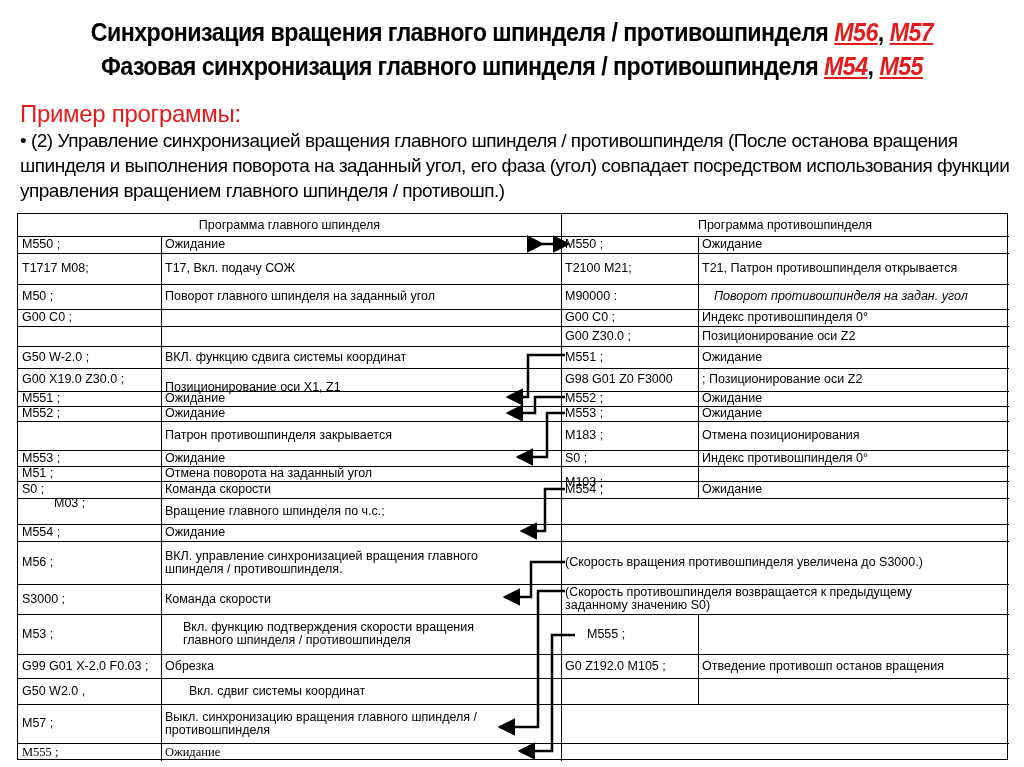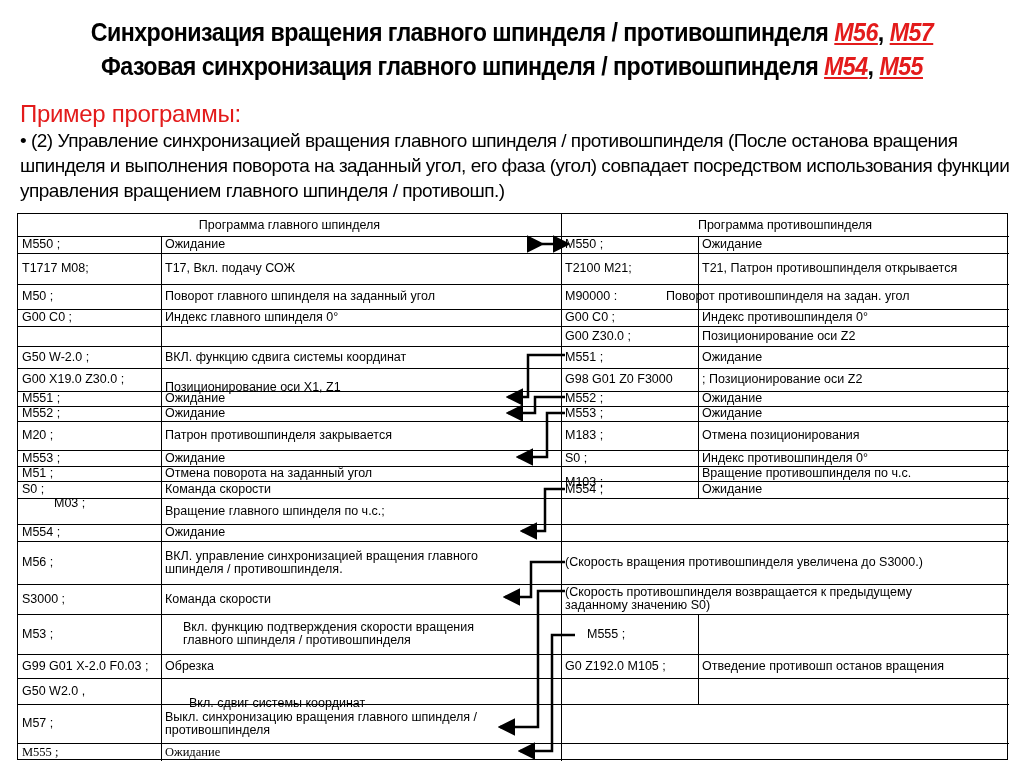--- a/index.html
+++ b/index.html
@@ -37,38 +37,36 @@
     <div class="cell" style="left: 0px; top: 22px; width: 143px; height: 17px;">M550 ;</div>
     <div class="cell" style="left: 143px; top: 22px; width: 400px; height: 17px;">Ожидание</div>
     <div class="hl" style="left: 0px; width: 543px; top: 22px;"></div>
     <div class="cell" style="left: 0px; top: 39px; width: 143px; height: 31px;">T1717 M08;</div>
     <div class="cell" style="left: 143px; top: 39px; width: 400px; height: 31px;">T17, Вкл. подачу СОЖ</div>
     <div class="hl" style="left: 0px; width: 543px; top: 39px;"></div>
     <div class="cell" style="left: 0px; top: 70px; width: 143px; height: 25px;">M50 ;</div>
     <div class="cell" style="left: 143px; top: 70px; width: 400px; height: 25px;">Поворот главного шпинделя на заданный угол</div>
     <div class="hl" style="left: 0px; width: 543px; top: 70px;"></div>
     <div class="cell" style="left: 0px; top: 95px; width: 143px; height: 17px;">G00 C0 ;</div>
-    <div class="cell" style="left: 143px; top: 95px; width: 400px; height: 17px;">Индекс главного шпинделя 0°</div>
     <div class="hl" style="left: 0px; width: 543px; top: 95px;"></div>
     <div class="cell" style="left: 0px; top: 112px; width: 143px; height: 20px;"></div>
     <div class="cell" style="left: 143px; top: 112px; width: 400px; height: 20px;"></div>
     <div class="hl" style="left: 0px; width: 543px; top: 112px;"></div>
     <div class="cell" style="left: 0px; top: 132px; width: 143px; height: 22px;">G50 W-2.0 ;</div>
     <div class="cell" style="left: 143px; top: 132px; width: 400px; height: 22px;">ВКЛ. функцию сдвига системы координат</div>
     <div class="hl" style="left: 0px; width: 543px; top: 132px;"></div>
     <div class="cell" style="left: 0px; top: 154px; width: 143px; height: 23px;">G00 X19.0 Z30.0 ;</div>
     <div class="cell" style="left: 143px; top: 162px; width: 400px; height: 23px;">Позиционирование оси X1, Z1</div>
     <div class="hl" style="left: 0px; width: 543px; top: 154px;"></div>
     <div class="cell" style="left: 0px; top: 177px; width: 143px; height: 15px;">M551 ;</div>
     <div class="cell" style="left: 143px; top: 177px; width: 400px; height: 15px;">Ожидание</div>
     <div class="hl" style="left: 0px; width: 543px; top: 177px;"></div>
     <div class="cell" style="left: 0px; top: 192px; width: 143px; height: 15px;">M552 ;</div>
     <div class="cell" style="left: 143px; top: 192px; width: 400px; height: 15px;">Ожидание</div>
     <div class="hl" style="left: 0px; width: 543px; top: 192px;"></div>
-    <div class="cell" style="left: 0px; top: 207px; width: 143px; height: 29px;">M20 ;</div>
     <div class="cell" style="left: 143px; top: 207px; width: 400px; height: 29px;">Патрон противошпинделя закрывается</div>
     <div class="hl" style="left: 0px; width: 543px; top: 207px;"></div>
     <div class="cell" style="left: 0px; top: 236px; width: 143px; height: 16px;">M553 ;</div>
     <div class="cell" style="left: 143px; top: 236px; width: 400px; height: 16px;">Ожидание</div>
     <div class="hl" style="left: 0px; width: 543px; top: 236px;"></div>
     <div class="cell" style="left: 0px; top: 252px; width: 143px; height: 15px;">M51 ;</div>
     <div class="cell" style="left: 143px; top: 252px; width: 400px; height: 15px;">Отмена поворота на заданный угол</div>
     <div class="hl" style="left: 0px; width: 543px; top: 252px;"></div>
     <div class="cell" style="left: 0px; top: 267px; width: 143px; height: 17px;">S0 ;</div>
     <div class="cell" style="left: 143px; top: 267px; width: 400px; height: 17px;">Команда скорости</div>
@@ -85,38 +83,38 @@
     <div class="cell" style="left: 0px; top: 370px; width: 143px; height: 30px;">S3000 ;</div>
     <div class="cell" style="left: 143px; top: 370px; width: 400px; height: 30px;">Команда скорости</div>
     <div class="hl" style="left: 0px; width: 543px; top: 370px;"></div>
     <div class="cell" style="left: 0px; top: 400px; width: 143px; height: 40px;">M53 ;</div>
     <div class="cell" style="left: 143px; top: 400px; width: 400px; height: 40px; flex-direction: column; align-items: flex-start; justify-content: center; display: block; white-space: nowrap; padding-top: 7px; margin-left: 18px;">Вкл. функцию подтверждения скорости вращения<br>главного шпинделя / противошпинделя</div>
     <div class="hl" style="left: 0px; width: 543px; top: 400px;"></div>
     <div class="cell" style="left: 0px; top: 440px; width: 143px; height: 24px;">G99 G01 X-2.0 F0.03 ;</div>
     <div class="cell" style="left: 143px; top: 440px; width: 400px; height: 24px;">Обрезка</div>
     <div class="hl" style="left: 0px; width: 543px; top: 440px;"></div>
     <div class="cell" style="left: 0px; top: 464px; width: 143px; height: 26px;">G50 W2.0 ,</div>
-    <div class="cell" style="left: 143px; top: 476px; width: 400px; height: 26px; padding-left: 28px;">Вкл. сдвиг системы координат</div>
+    <div class="cell" style="left: 143px; top: 464px; width: 400px; height: 26px; padding-left: 28px;">Вкл. сдвиг системы координат</div>
     <div class="hl" style="left: 0px; width: 543px; top: 464px;"></div>
     <div class="cell" style="left: 0px; top: 490px; width: 143px; height: 39px;">M57 ;</div>
     <div class="cell" style="left: 143px; top: 490px; width: 400px; height: 39px; flex-direction: column; align-items: flex-start; justify-content: center; display: block; white-space: nowrap; padding-top: 6.5px;">Выкл. синхронизацию вращения главного шпинделя /<br>противошпинделя</div>
     <div class="hl" style="left: 0px; width: 543px; top: 490px;"></div>
     <div class="cell serif" style="left: 0px; top: 529px; width: 143px; height: 18px;">M555 ;</div>
     <div class="cell serif" style="left: 143px; top: 529px; width: 400px; height: 18px;">Ожидание</div>
     <div class="hl" style="left: 0px; width: 543px; top: 529px;"></div>
     <div class="vl" style="left: 143px; top: 22px; height: 525px;"></div>
     <div class="vl" style="left: 543px; top: 0px; height: 547px;"></div>
     <div class="cell" style="left: 543px; top: 22px; width: 137px; height: 17px;">M550 ;</div>
     <div class="cell" style="left: 680px; top: 22px; width: 311px; height: 17px;">Ожидание</div>
     <div class="hl" style="left: 543px; width: 448px; top: 22px;"></div>
     <div class="cell" style="left: 543px; top: 39px; width: 137px; height: 31px;">T2100 M21;</div>
     <div class="cell" style="left: 680px; top: 39px; width: 311px; height: 31px;">T21, Патрон противошпинделя открывается</div>
     <div class="hl" style="left: 543px; width: 448px; top: 39px;"></div>
     <div class="cell" style="left: 543px; top: 70px; width: 137px; height: 25px;">M90000 :</div>
-    <div class="cell" style="left: 644px; top: 70px; width: 311px; height: 25px;">Поворот противошпинделя на задан. угол</div>
+    <div class="cell" style="left: 692px; top: 70px; width: 311px; height: 25px; font-style: italic;">Поворот противошпинделя на задан. угол</div>
     <div class="hl" style="left: 543px; width: 448px; top: 70px;"></div>
     <div class="cell" style="left: 543px; top: 95px; width: 137px; height: 17px;">G00 C0 ;</div>
     <div class="cell" style="left: 680px; top: 95px; width: 311px; height: 17px;">Индекс противошпинделя 0°</div>
     <div class="hl" style="left: 543px; width: 448px; top: 95px;"></div>
     <div class="cell" style="left: 543px; top: 112px; width: 137px; height: 20px; text-align: center;">G00 Z30.0 ;</div>
     <div class="cell" style="left: 680px; top: 112px; width: 311px; height: 20px;">Позиционирование оси Z2</div>
     <div class="hl" style="left: 543px; width: 448px; top: 112px;"></div>
     <div class="cell" style="left: 543px; top: 132px; width: 137px; height: 22px;">M551 ;</div>
     <div class="cell" style="left: 680px; top: 132px; width: 311px; height: 22px;">Ожидание</div>
     <div class="hl" style="left: 543px; width: 448px; top: 132px;"></div>
@@ -129,21 +127,20 @@
     <div class="cell" style="left: 543px; top: 192px; width: 137px; height: 15px;">M553 ;</div>
     <div class="cell" style="left: 680px; top: 192px; width: 311px; height: 15px;">Ожидание</div>
     <div class="hl" style="left: 543px; width: 448px; top: 192px;"></div>
     <div class="cell" style="left: 543px; top: 207px; width: 137px; height: 29px;">M183 ;</div>
     <div class="cell" style="left: 680px; top: 207px; width: 311px; height: 29px;">Отмена позиционирования</div>
     <div class="hl" style="left: 543px; width: 448px; top: 207px;"></div>
     <div class="cell" style="left: 543px; top: 236px; width: 137px; height: 16px;">S0 ;</div>
     <div class="cell" style="left: 680px; top: 236px; width: 311px; height: 16px;">Индекс противошпинделя 0°</div>
     <div class="hl" style="left: 543px; width: 448px; top: 236px;"></div>
     <div class="cell" style="left: 543px; top: 261px; width: 137px; height: 15px;">M103 ;</div>
-    <div class="cell" style="left: 680px; top: 252px; width: 311px; height: 15px;">Вращение противошпинделя по ч.с.</div>
     <div class="hl" style="left: 543px; width: 448px; top: 252px;"></div>
     <div class="cell" style="left: 543px; top: 267px; width: 137px; height: 17px;">M554 ;</div>
     <div class="cell" style="left: 680px; top: 267px; width: 311px; height: 17px;">Ожидание</div>
     <div class="hl" style="left: 543px; width: 448px; top: 267px;"></div>
     <div class="vl" style="left: 680px; top: 22px; height: 262px;"></div>
     <div class="hl" style="left: 543px; width: 448px; top: 284px;"></div>
     <div class="hl" style="left: 543px; width: 448px; top: 310px;"></div>
     <div class="hl" style="left: 543px; width: 448px; top: 327px;"></div>
     <div class="cell" style="left: 543px; top: 327px; width: 448px; height: 43px;">(Скорость вращения противошпинделя увеличена до S3000.)</div>
     <div class="hl" style="left: 543px; width: 448px; top: 370px;"></div>

